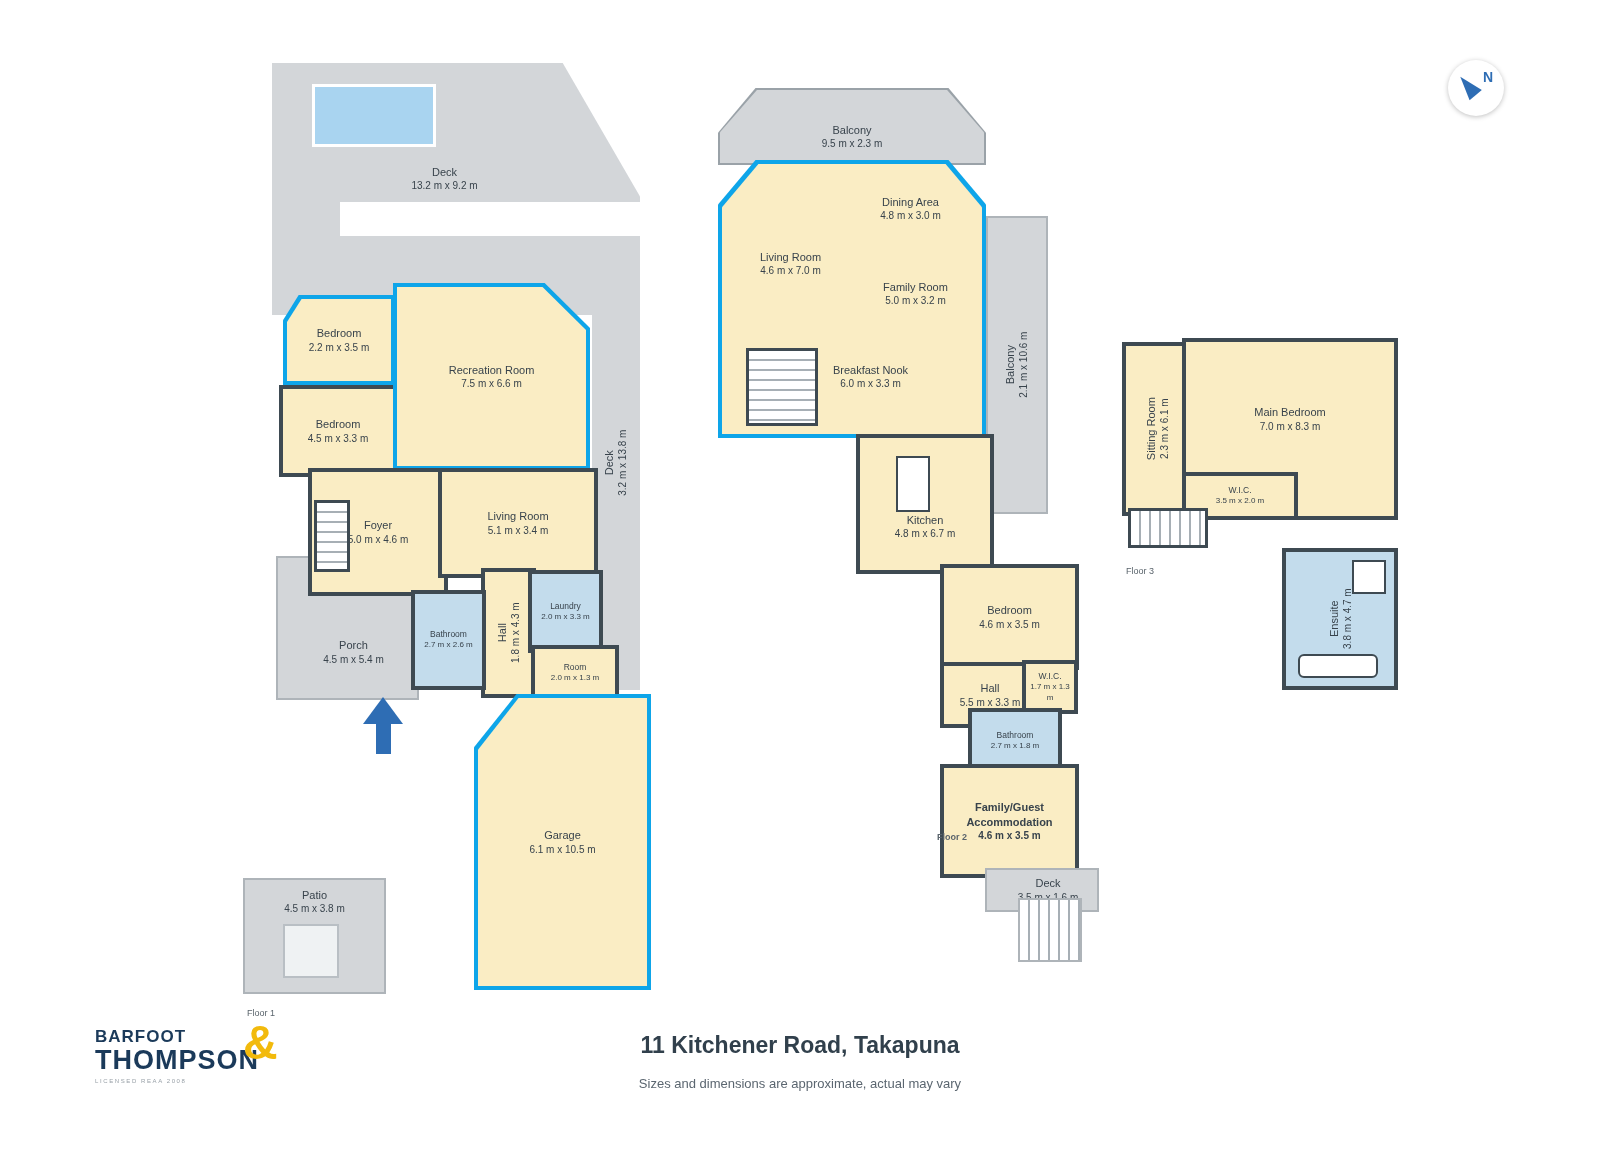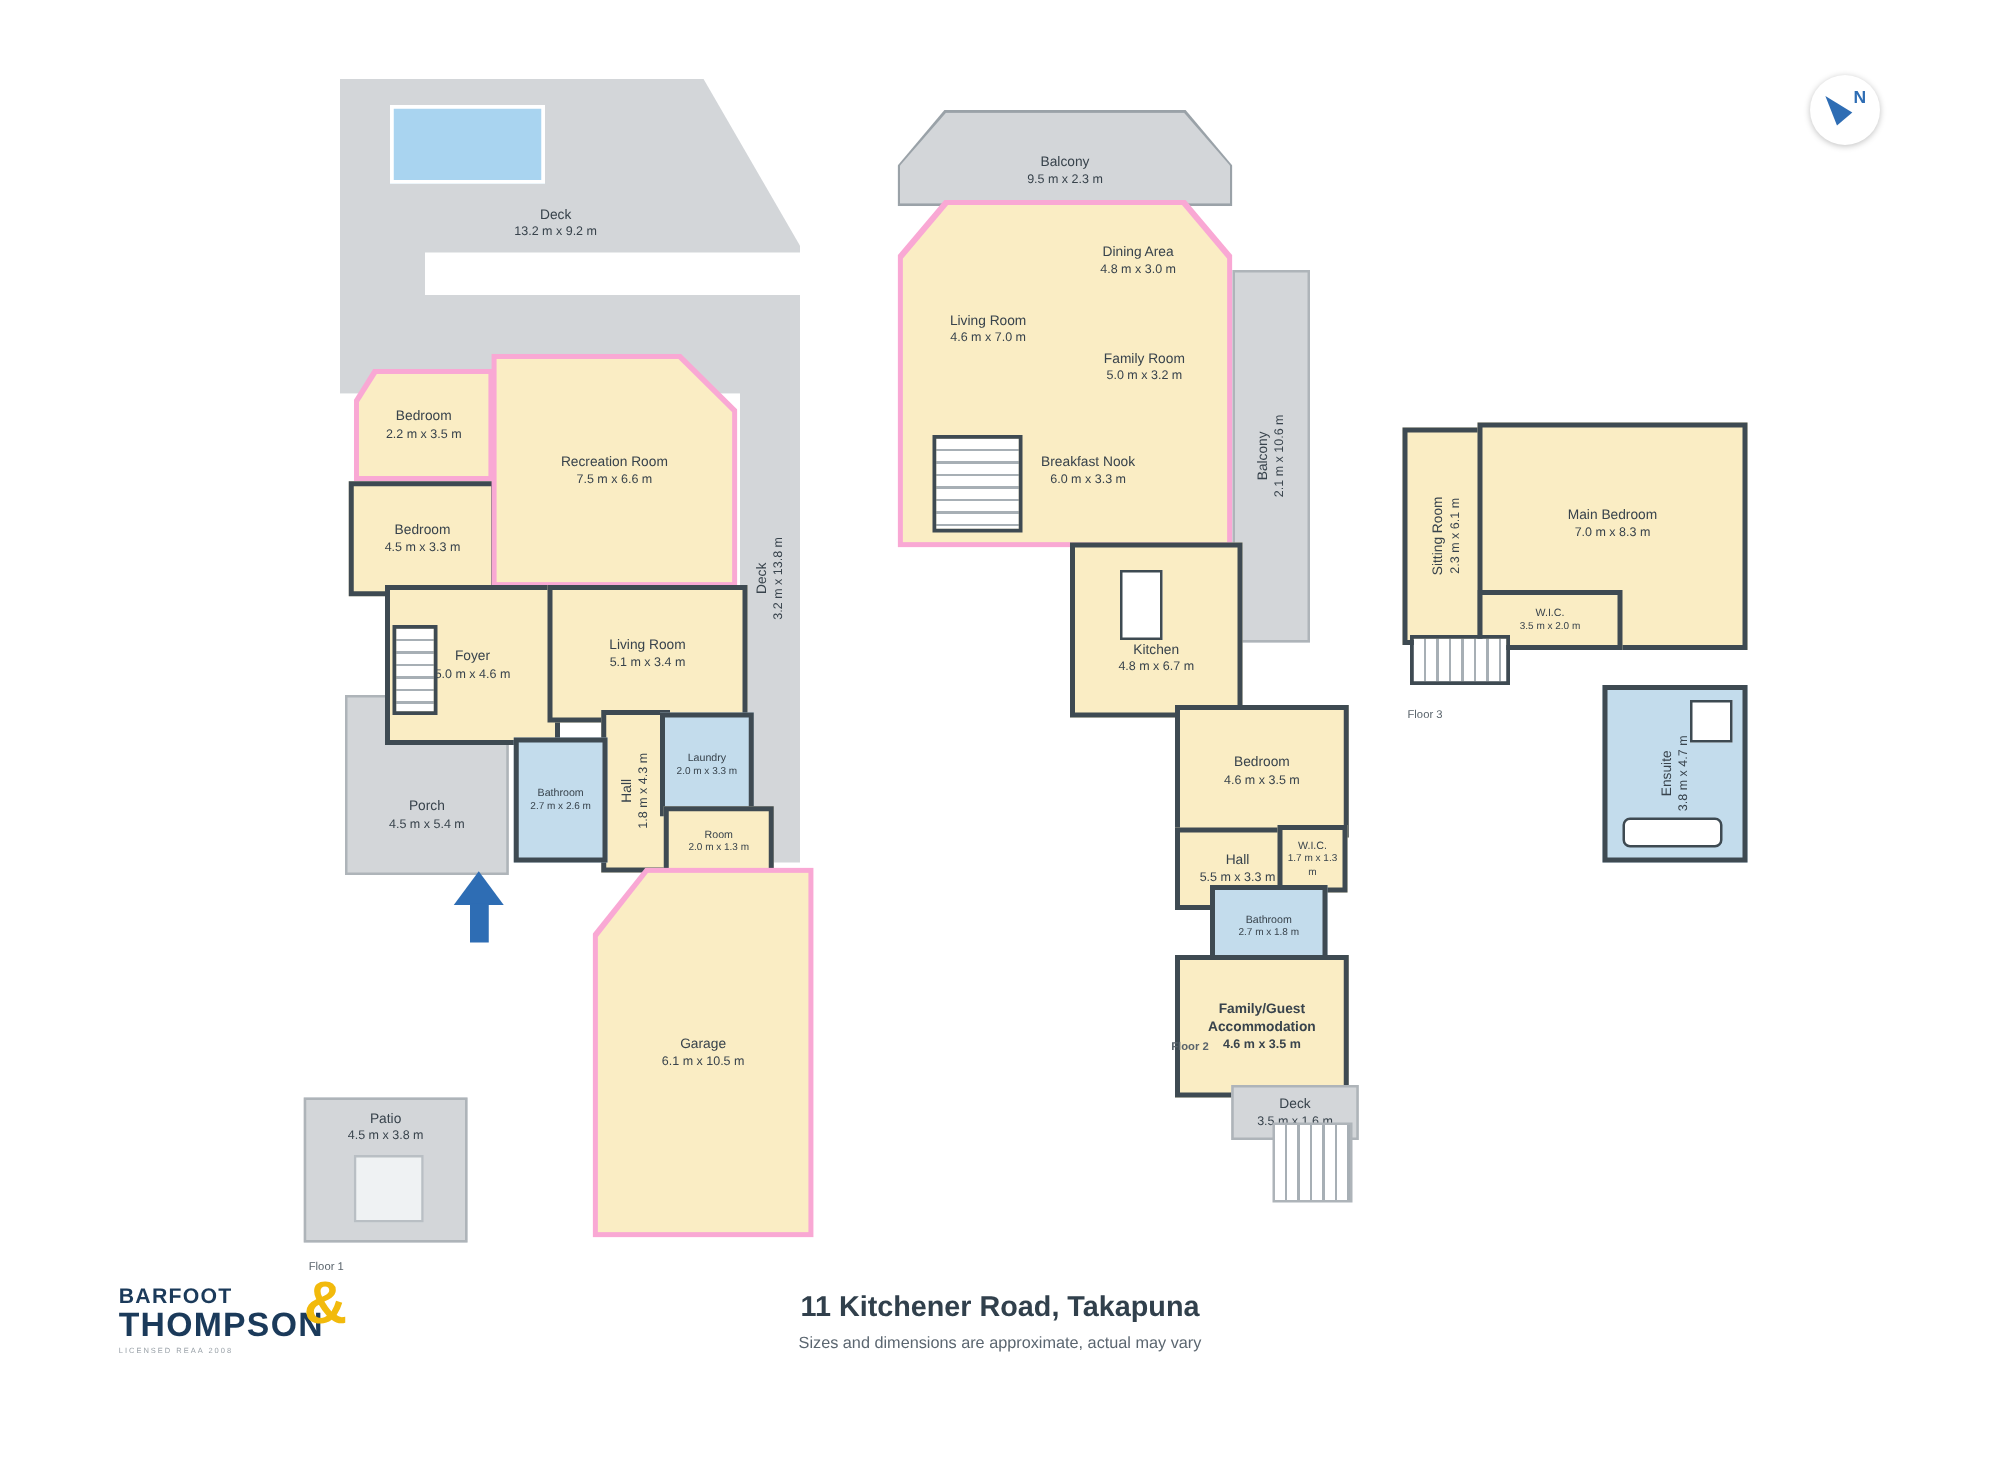--- a/index.html
+++ b/index.html
@@ -3,22 +3,22 @@
 <meta charset="utf-8">
 <style>
   html,body { margin:0; padding:0; }
   body { width:1600px; height:1167px; background:#ffffff; font-family:"Liberation Sans", sans-serif; position:relative; overflow:hidden; }
   .canvas { position:absolute; left:0; top:0; width:1600px; height:1167px; }
   .abs { position:absolute; }
   .cc { display:flex; align-items:center; justify-content:center; }
   .room { position:absolute; background:#FAEDC4; border:4px solid #3E4A52; display:flex; align-items:center; justify-content:center; }
   .wet { background:#C3DCEC;justify-content:center; }
   .gray { position:absolute; background:#D3D6D9; }
-  .outlined { border:2px solid #AEB4B9; }
-  .poly { position:absolute; background:#f9a8d4; }
+  .outlined { border:2px solid #AEB4B9;padding-left:12px; }
+  .poly { position:absolute; background:#0ea5e9; }
   .pfill { position:absolute; inset:4px; background:#FAEDC4; display:flex; align-items:center; justify-content:center; }
   .rlabel { text-align:center; color:#38434C; line-height:1.3; pointer-events:none; }
   .rname { display:block; font-size:11px; }
   .rdims { display:block; font-size:10px; }
   .small .rname { font-size:8.5px; }
   .small .rdims { font-size:8px; }
   .bold .rname, .bold .rdims { font-weight:bold; }
   .vert { transform:rotate(-90deg); }
   .vert .rname, .vert .rdims { white-space:nowrap; }
   .stairs { position:absolute; border:3px solid #3E4A52; background:repeating-linear-gradient(to bottom,#ffffff 0 8px,#A7AFB5 8px 10px); }
@@ -277,16 +277,16 @@
     <div style="position:relative;color:#1B3A5A;font-weight:bold;line-height:1.04;">
       <div style="font-size:17px;letter-spacing:1px;">BARFOOT</div>
       <div style="font-size:27px;letter-spacing:1px;">THOMPSON</div>
       <div style="position:absolute;left:148px;top:-10px;font-size:48px;color:#F2BA0C;font-weight:bold;">&amp;</div>
     </div>
     <div style="font-size:6px;letter-spacing:1.6px;color:#98A0A7;margin-top:4px;">LICENSED REAA 2008</div>
   </div>
 
   <div class="abs" style="left:0;top:1032px;width:1600px;text-align:center;">
     <div style="font-size:23px;font-weight:bold;color:#31404C;">11 Kitchener Road, Takapuna</div>
-    <div style="font-size:13px;color:#5B6670;margin-top:7px;">Sizes and dimensions are approximate, actual may vary</div>
+    <div style="font-size:13px;color:#5B6670;margin-top:17px;">Sizes and dimensions are approximate, actual may vary</div>
   </div>
 
 </div>
 
 </body></html>

